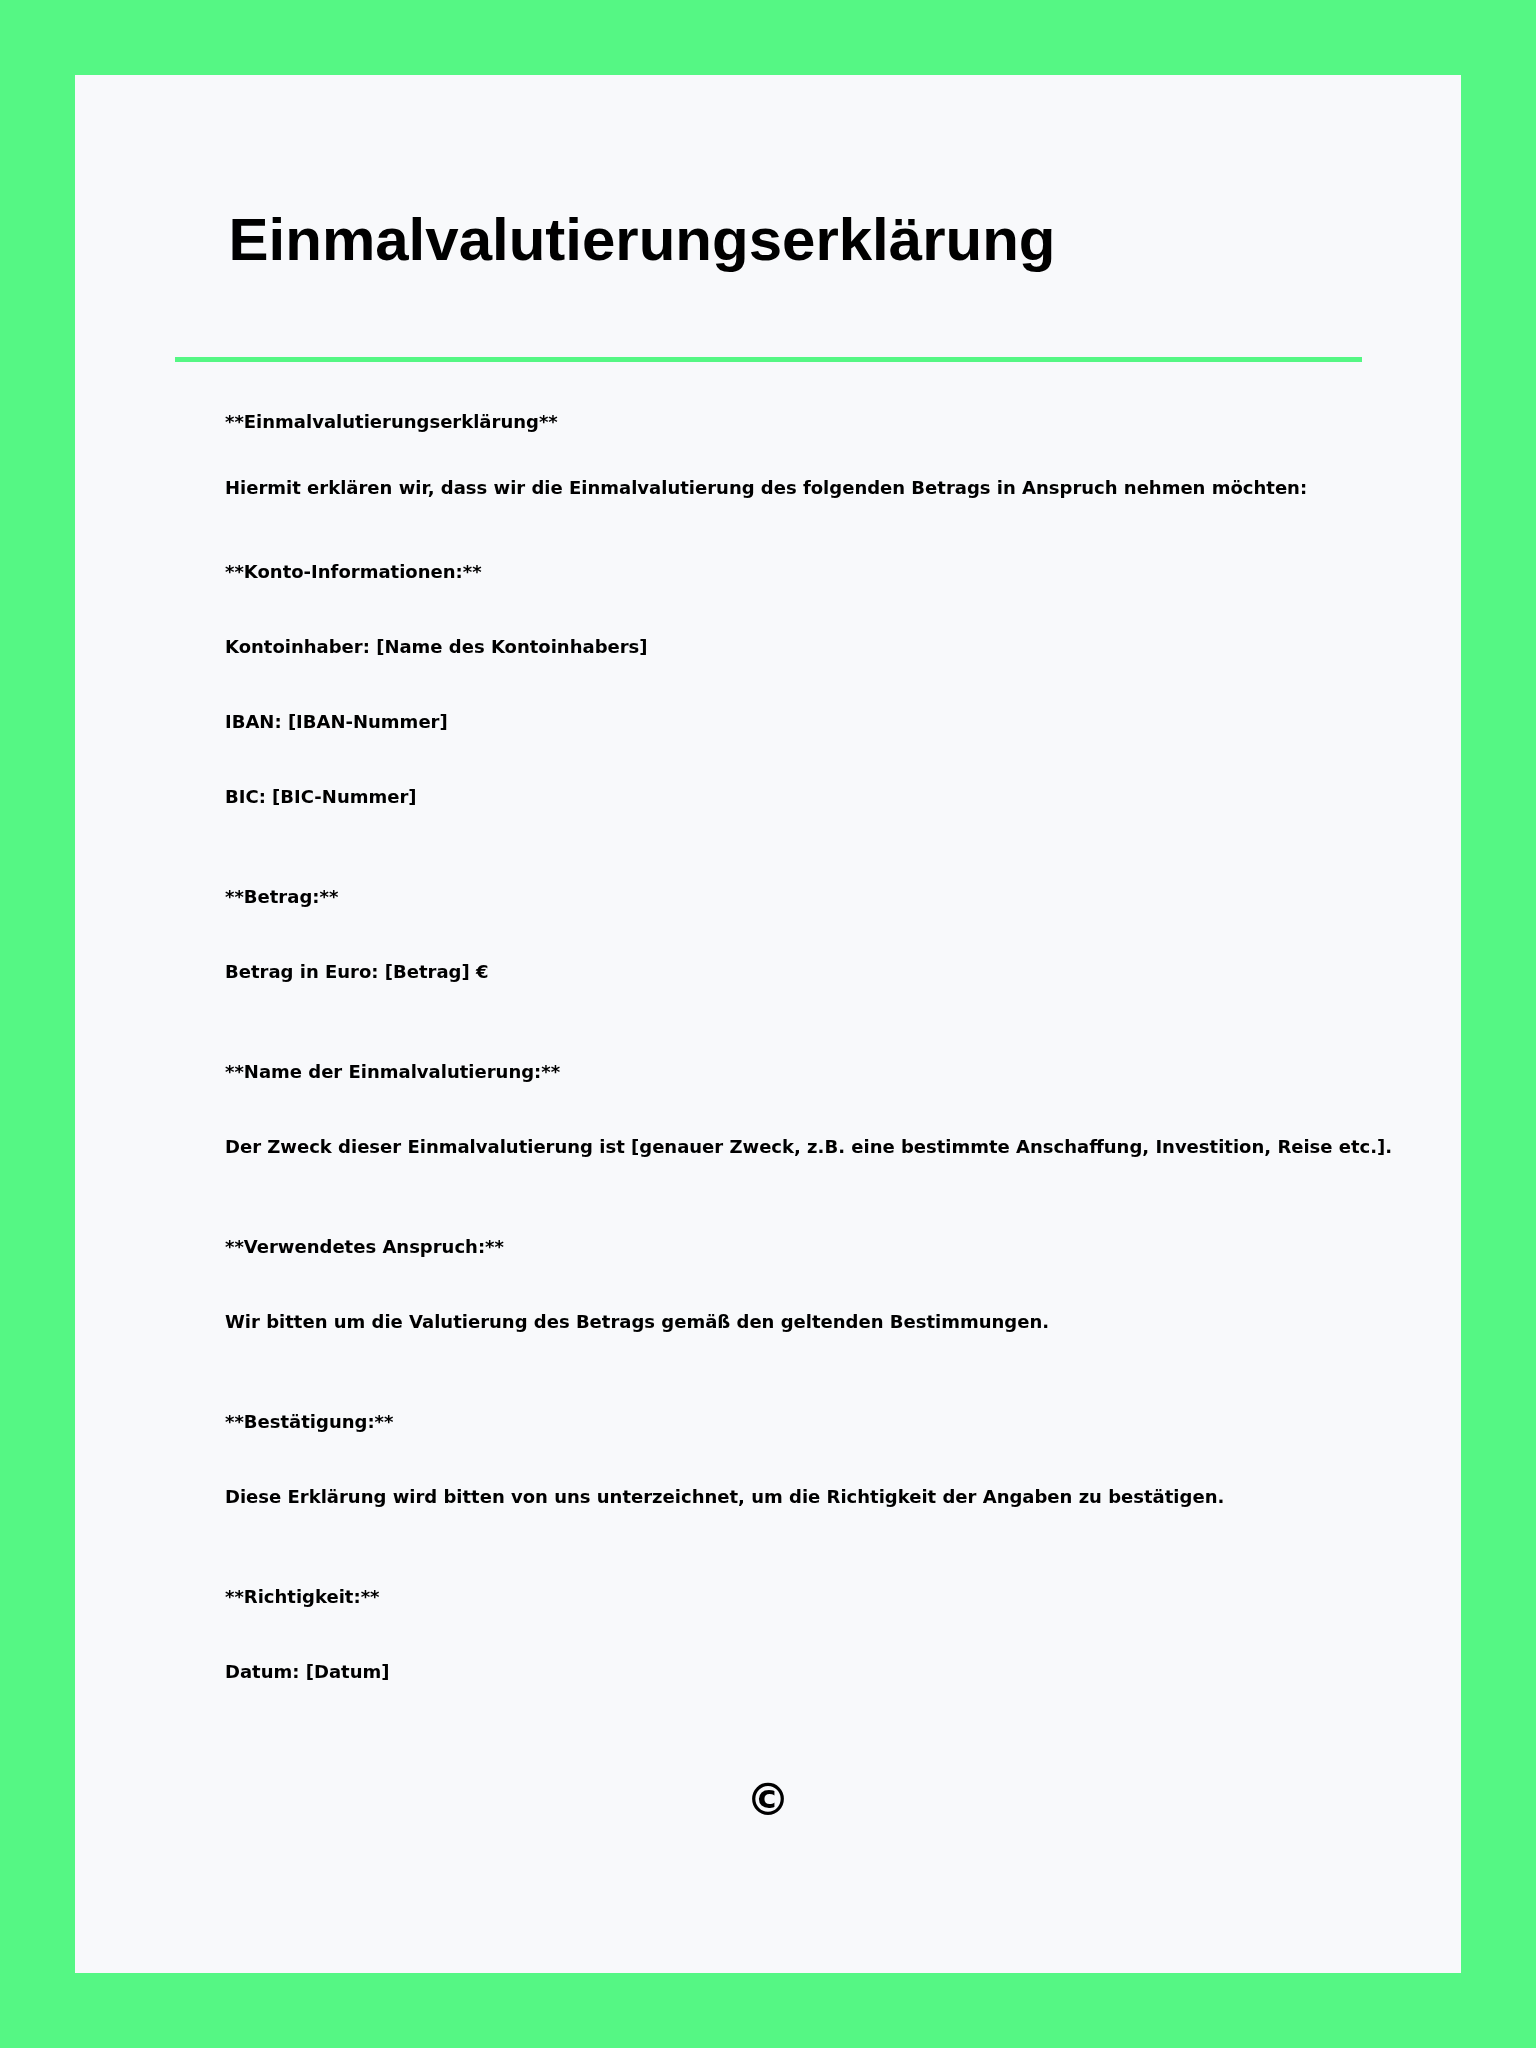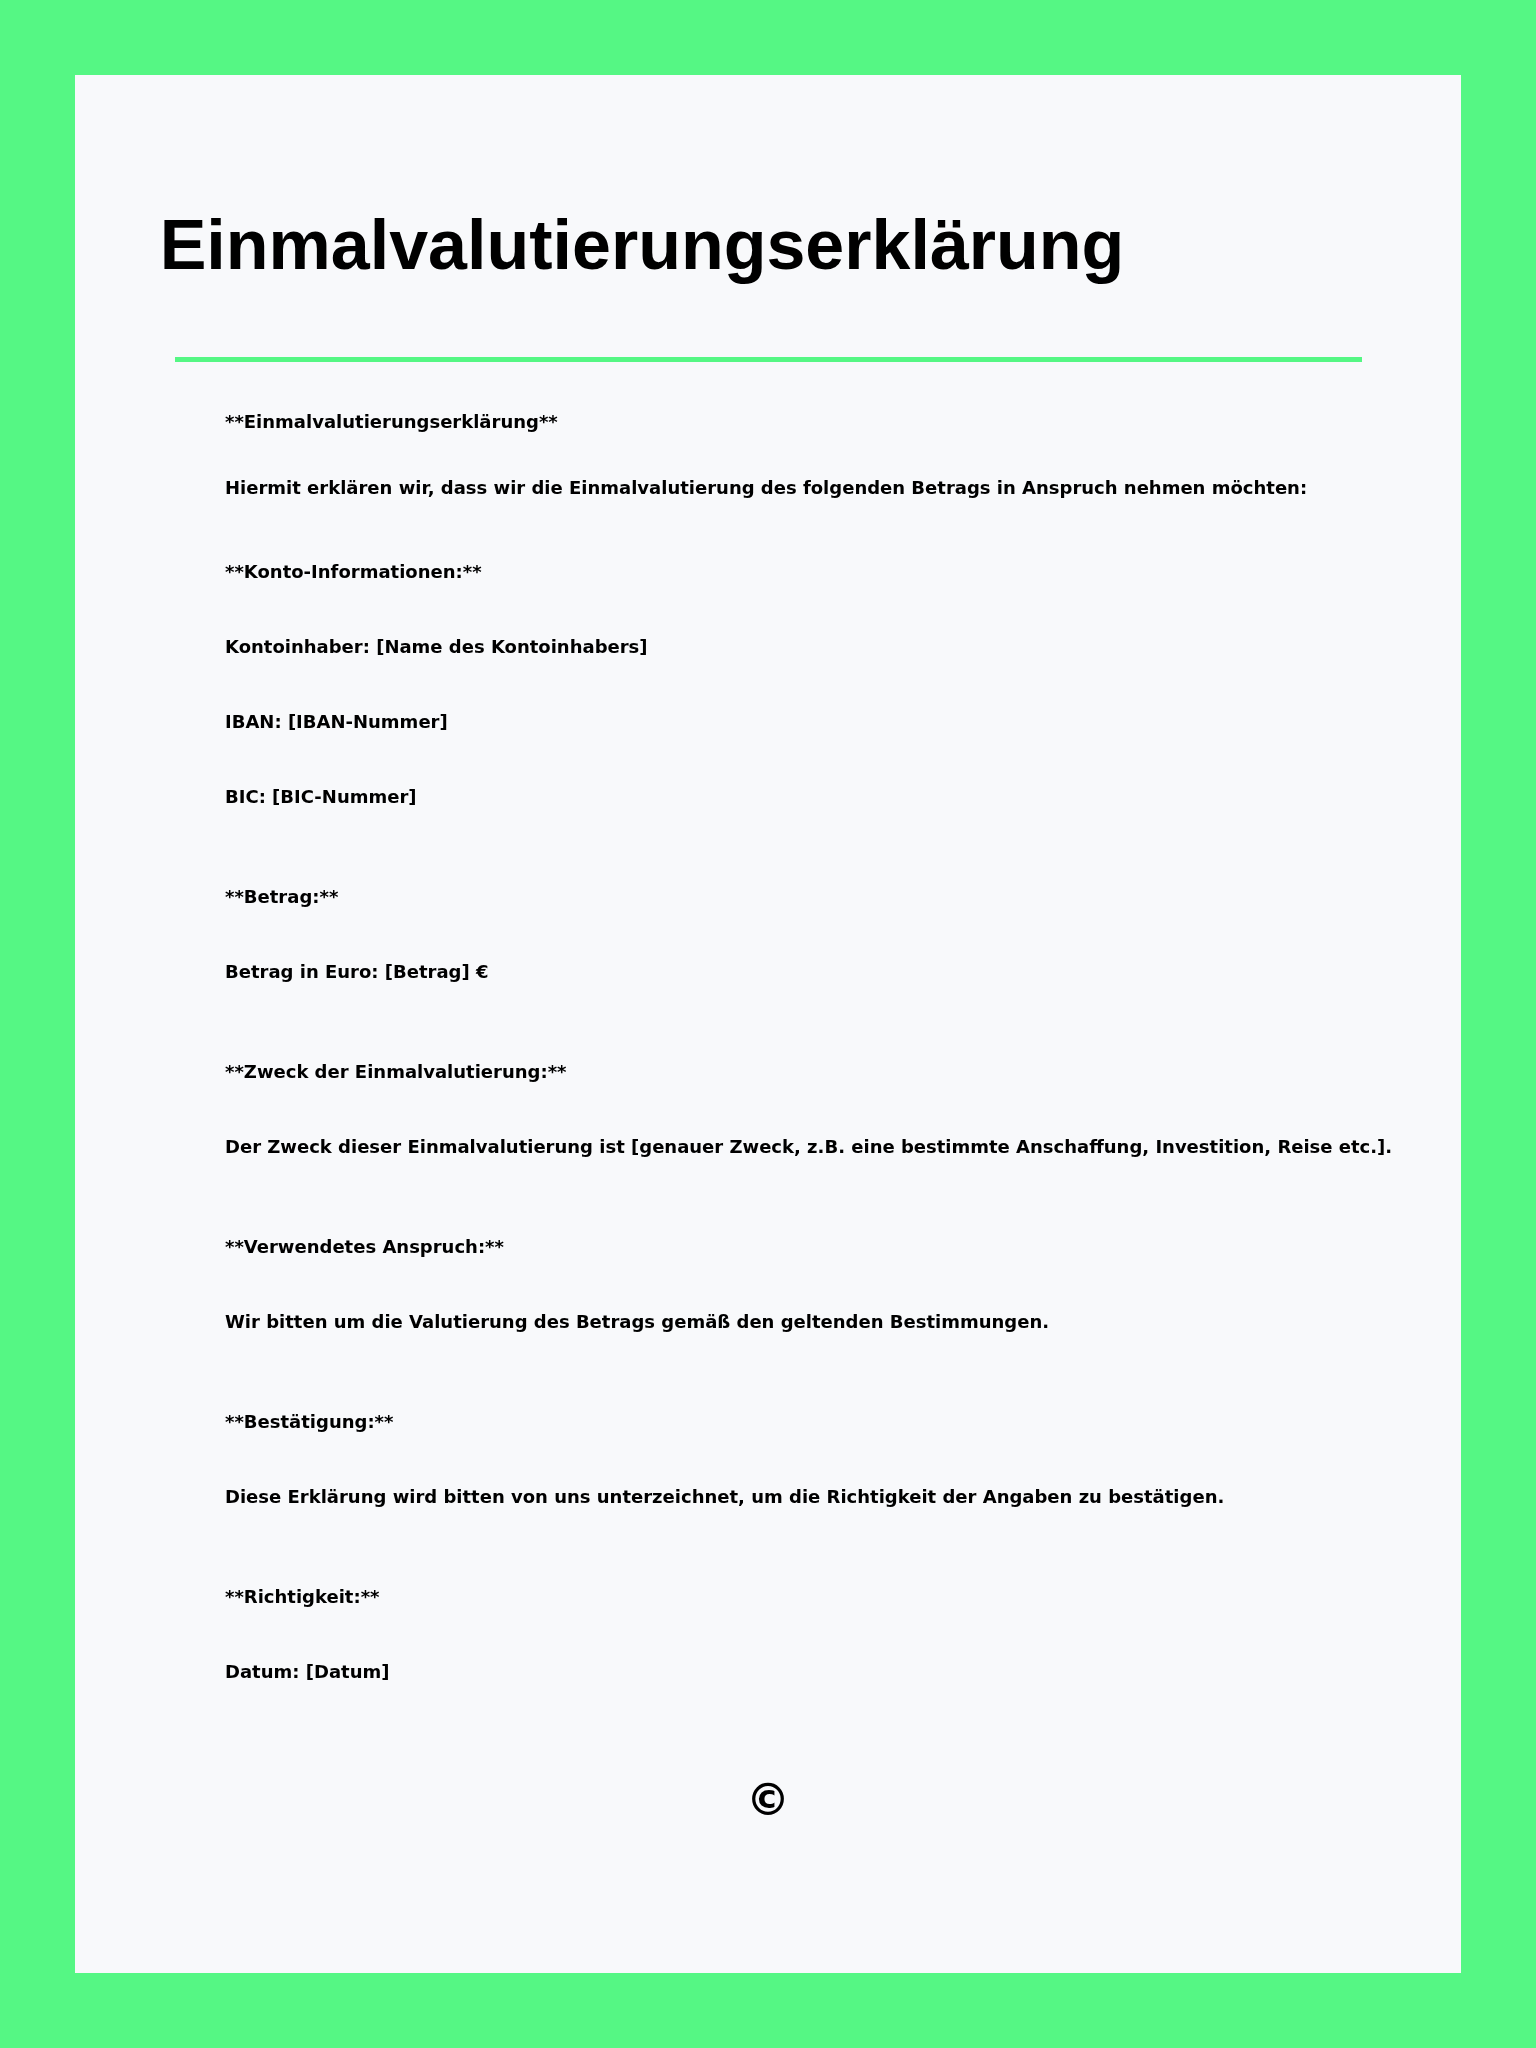--- a/index.html
+++ b/index.html
@@ -15,21 +15,21 @@
     position: absolute;
     left: 75px; top: 75px;
     width: 1386px; height: 1898px;
     background: #f8f9fb;
   }
   .title {
     position: absolute;
     left: 0; top: 210px;
     width: 1284px;
     text-align: center;
-    font-size: 70px;
+    font-size: 60px;
     font-weight: bold;
     line-height: 1;
     margin: 0;
   }
   .rule {
     position: absolute;
     left: 175px; top: 357px;
     width: 1187px; height: 5px;
     background: #55f784;
   }
@@ -65,21 +65,21 @@
 <div class="line" style="top:479px">Hiermit erklären wir, dass wir die Einmalvalutierung des folgenden Betrags in Anspruch nehmen möchten:</div>
 
 <div class="line" style="top:563px">**Konto-Informationen:**</div>
 <div class="line" style="top:638px">Kontoinhaber: [Name des Kontoinhabers]</div>
 <div class="line" style="top:713px">IBAN: [IBAN-Nummer]</div>
 <div class="line" style="top:788px">BIC: [BIC-Nummer]</div>
 
 <div class="line" style="top:888px">**Betrag:**</div>
 <div class="line" style="top:963px">Betrag in Euro: [Betrag] €</div>
 
-<div class="line" style="top:1063px">**Zweck der Einmalvalutierung:**</div>
+<div class="line" style="top:1063px">**Name der Einmalvalutierung:**</div>
 <div class="line" style="top:1138px">Der Zweck dieser Einmalvalutierung ist [genauer Zweck, z.B. eine bestimmte Anschaffung, Investition, Reise etc.].</div>
 
 <div class="line" style="top:1238px">**Verwendetes Anspruch:**</div>
 <div class="line" style="top:1313px">Wir bitten um die Valutierung des Betrags gemäß den geltenden Bestimmungen.</div>
 
 <div class="line" style="top:1413px">**Bestätigung:**</div>
 <div class="line" style="top:1488px">Diese Erklärung wird bitten von uns unterzeichnet, um die Richtigkeit der Angaben zu bestätigen.</div>
 
 <div class="line" style="top:1588px">**Richtigkeit:**</div>
 <div class="line" style="top:1663px">Datum: [Datum]</div>

